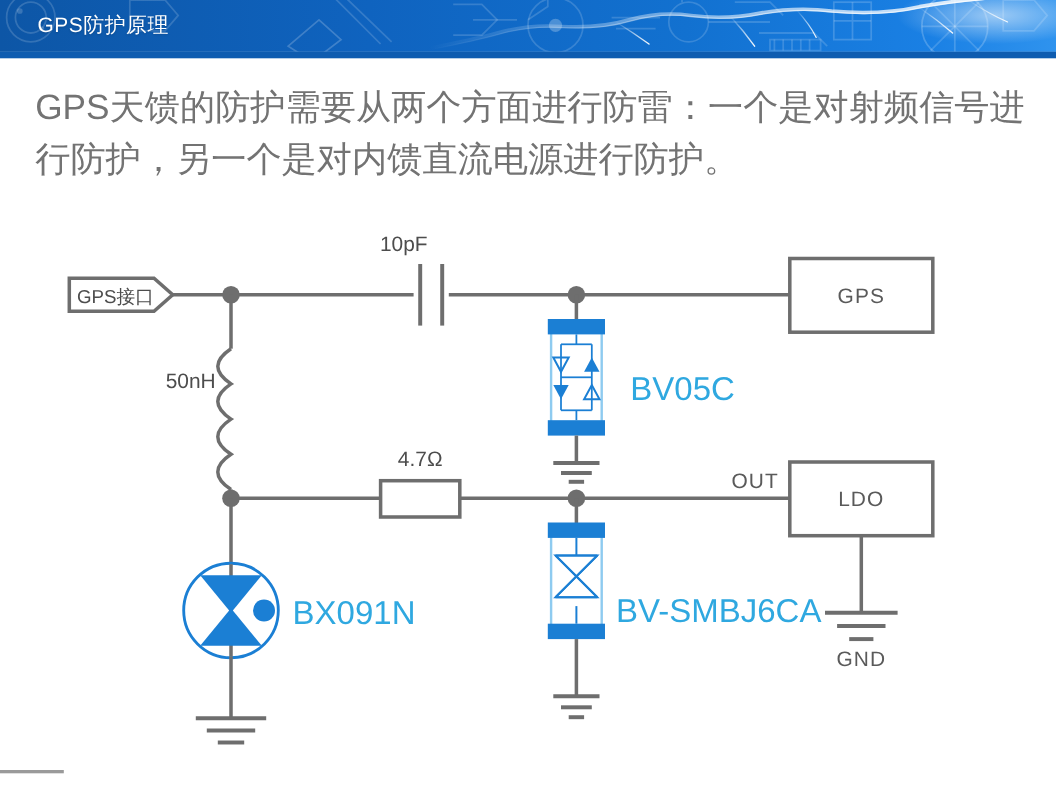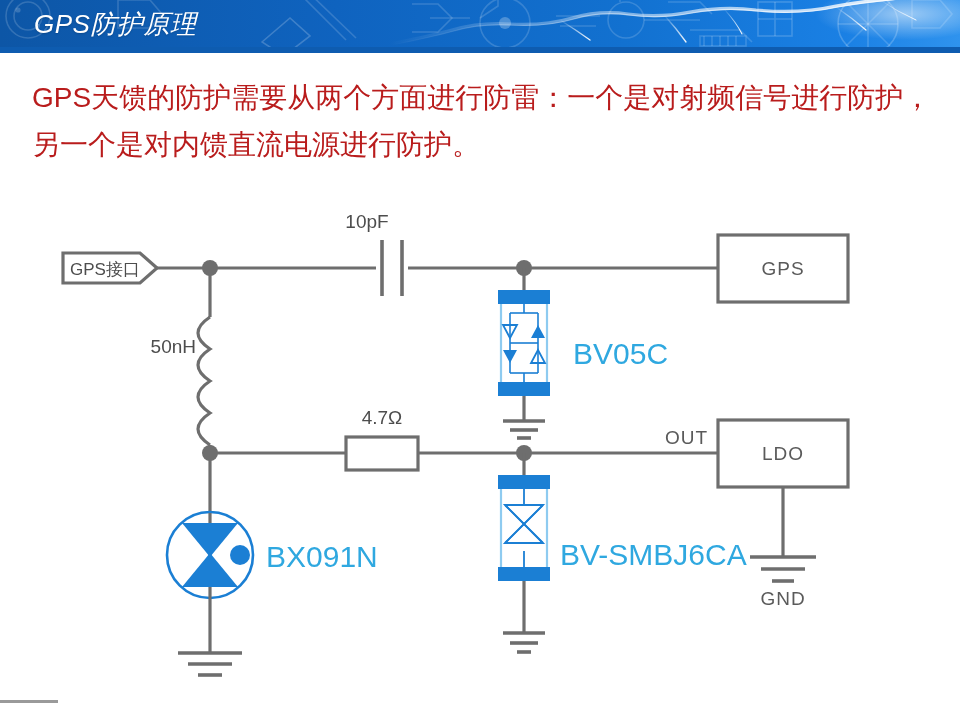--- a/index.html
+++ b/index.html
@@ -24,45 +24,44 @@
     overflow: hidden;
   }
   #header-decor {
     position: absolute;
     left: 0; top: 0;
     width: 960px; height: 47px;
   }
   #header-title {
     position: absolute;
     left: 34px; top: 4px;
-    font-size: 26px;
+    font-size: 19px;
     line-height: 40px;
     color: #ffffff;
     font-weight: 400;
     letter-spacing: 0.5px;
     white-space: nowrap;
     z-index: 5;
     text-shadow: 0 1px 2px rgba(0,0,0,0.18);
-    font-style: italic;
   }
   #header-underline {
     position: absolute;
     left: 0; top: 47px;
     width: 960px; height: 6px;
     background: #0e5cb0;
   }
 
   
   #body-text {
     position: absolute;
     left: 32px; top: 74px;
     width: 900px;
-    font-size: 28px;
+    font-size: 32px;
     line-height: 47px;
-    color: #b91c1c;
+    color: #737373;
     letter-spacing: 0px;
   }
 
   
   #diagram {
     position: absolute;
     left: 0; top: 195px;
     width: 960px; height: 525px;
   }
 

